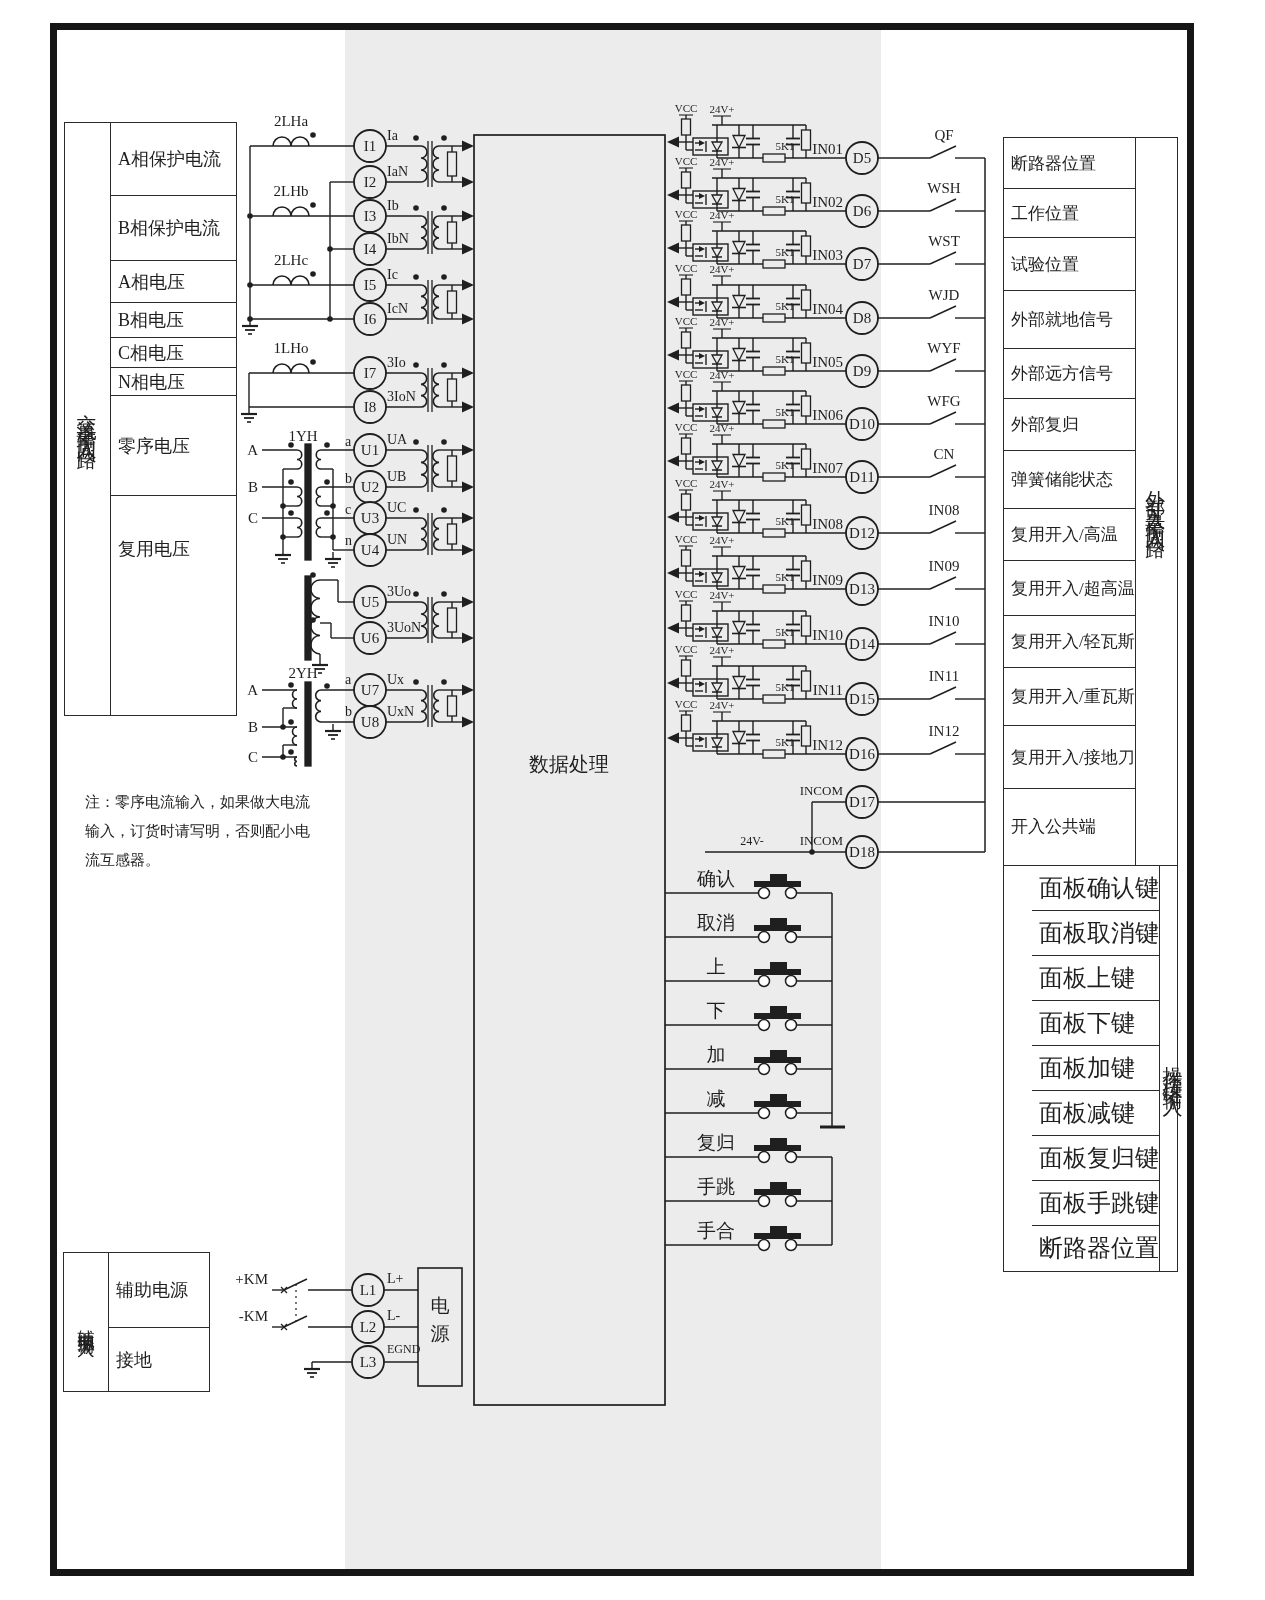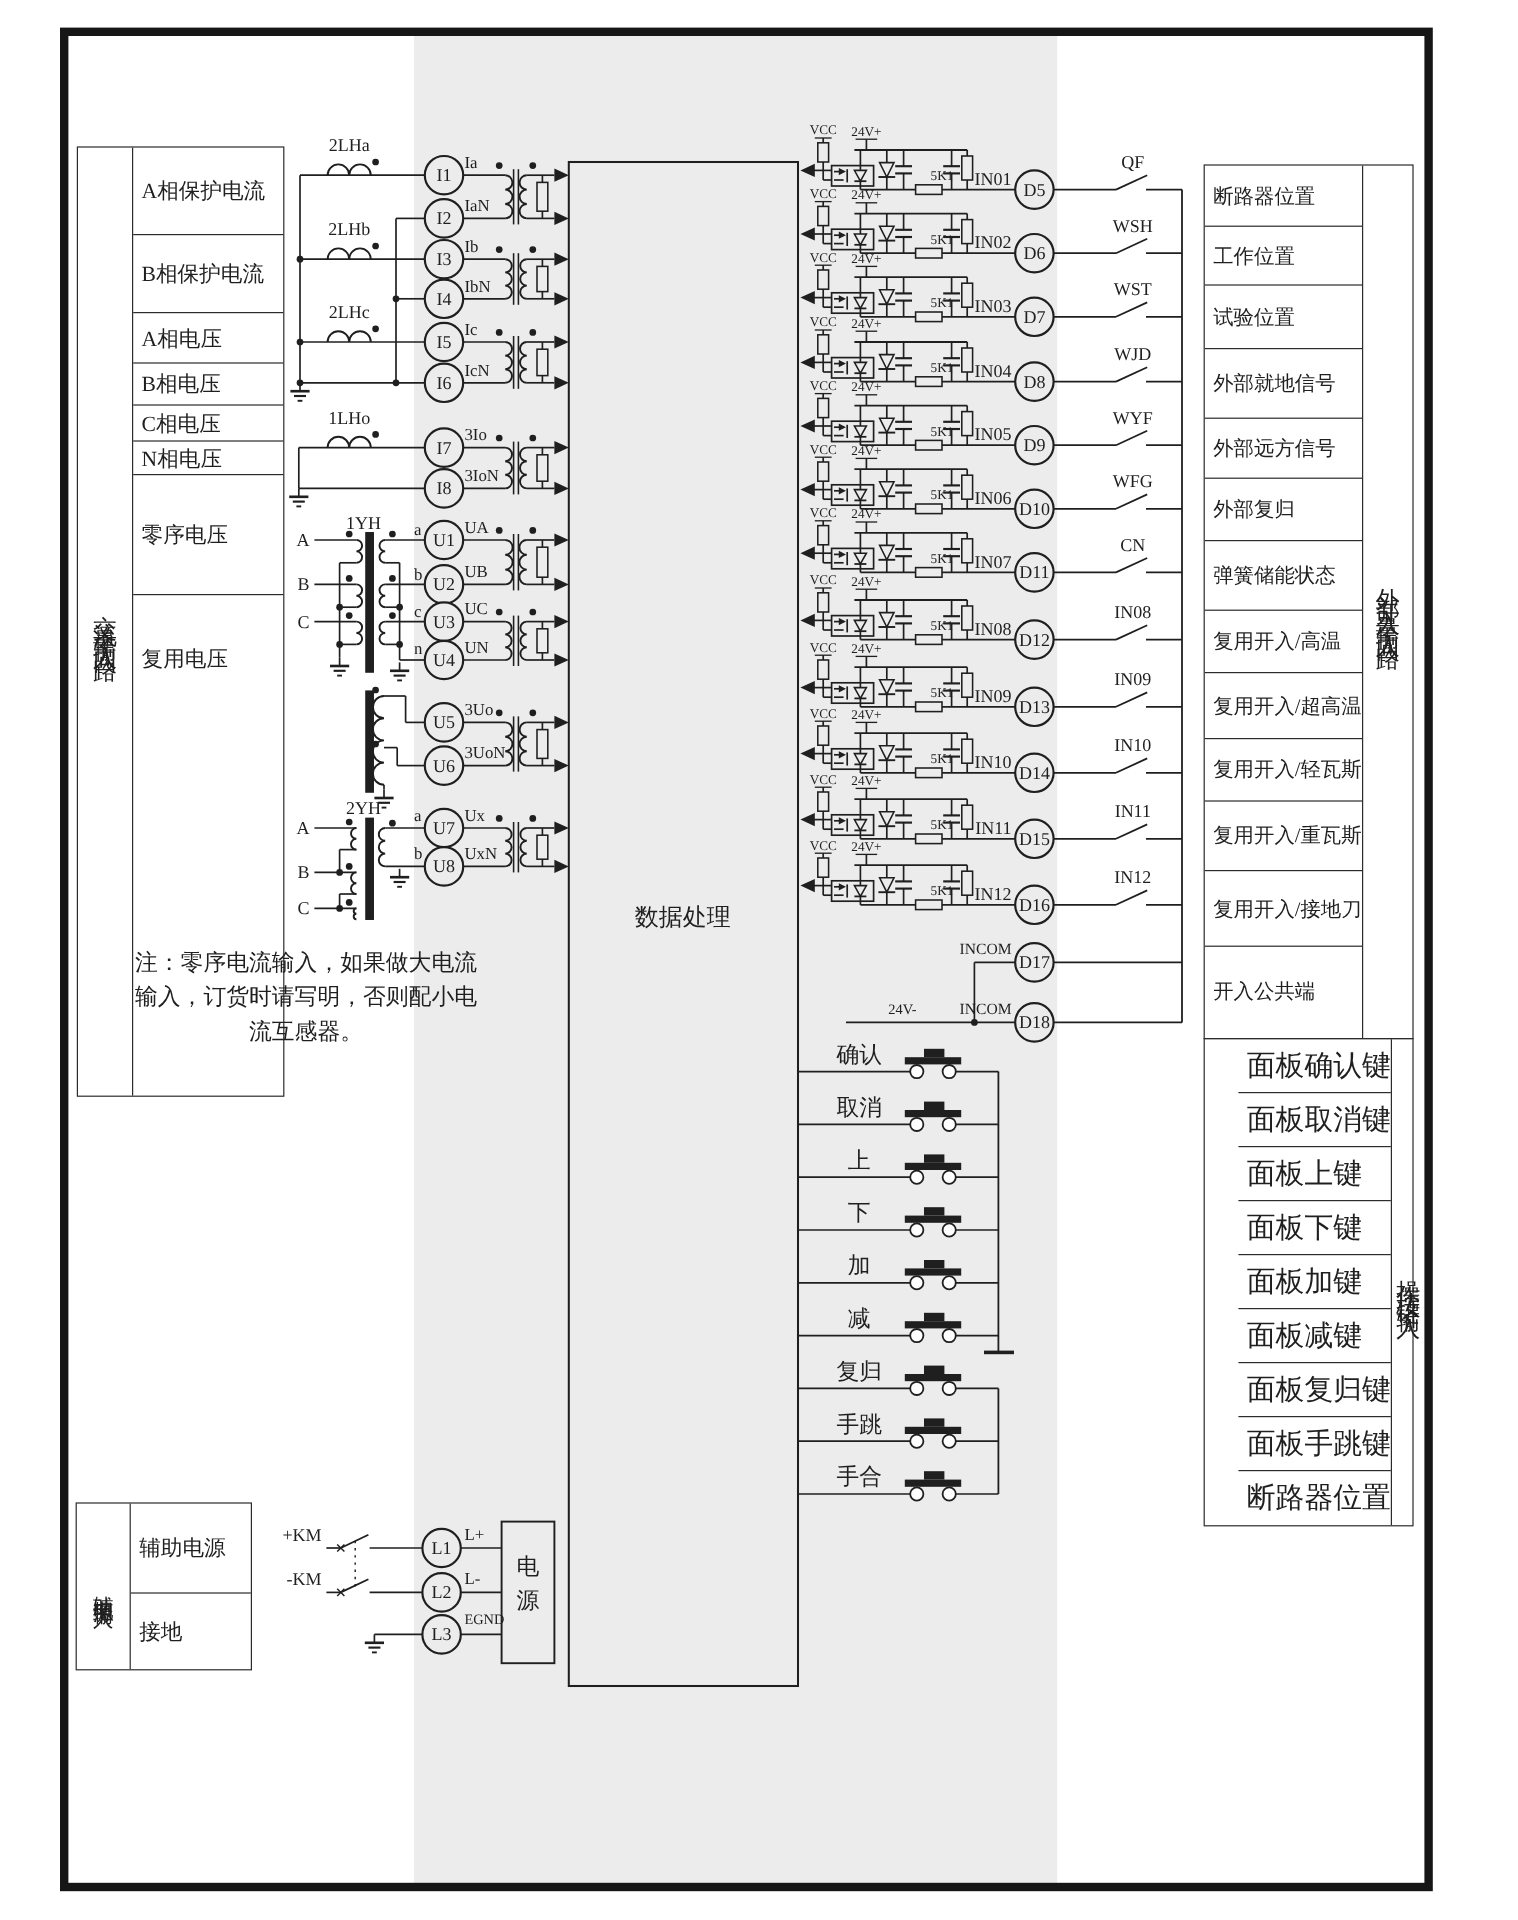--- a/index.html
+++ b/index.html
@@ -12,22 +12,22 @@
   .side-l{border-right:1.4px solid #2b2b2b;}
   .side-r{border-left:1.4px solid #2b2b2b;}
   .cell{display:flex;align-items:center;padding-left:7px;box-sizing:border-box;
         font-size:18px;border-bottom:1.4px solid #2b2b2b;white-space:nowrap;}
   .cell:last-child{border-bottom:none;}
   #t-dig .cell{font-size:17px;}
   #t-keys .cell{font-size:24px;margin-left:28px;}
   #t-aux .cell{font-size:18px;}
   .vtext{writing-mode:vertical-rl;text-orientation:upright;letter-spacing:6px;font-size:20px;}
   .vtext-sm{writing-mode:vertical-rl;text-orientation:upright;letter-spacing:2px;font-size:17px;}
-  .note{position:absolute;left:85px;top:788px;width:340px;font-size:19px;line-height:29px;
-        white-space:pre-line;text-align:center;}
+  .note{position:absolute;left:85px;top:788px;width:340px;font-size:15px;line-height:29px;
+        white-space:pre-line;}
 </style>
 </head>
 <body>
 
 <div class="page">
 
   <svg id="schematic" viewBox="0 0 1265 1600" xmlns="http://www.w3.org/2000/svg">
       <g>
         <rect x="345" y="30" width="536" height="1540" fill="#ececec"></rect>
       </g>
@@ -1059,21 +1059,21 @@
       <g>
         <rect x="418" y="1268" width="44" height="118" fill="none" stroke="#1f1f1f" stroke-width="1.6"></rect>
         <text x="440" y="1312" font-size="19" text-anchor="middle" fill="#1f1f1f" font-family="&quot;Liberation Serif&quot;,&quot;DejaVu Serif&quot;,serif">电</text>
         <text x="440" y="1340" font-size="19" text-anchor="middle" fill="#1f1f1f" font-family="&quot;Liberation Serif&quot;,&quot;DejaVu Serif&quot;,serif">源</text>
       </g>
       <g>
         <rect x="53.5" y="26.5" width="1137" height="1546" fill="none" stroke="#161616" stroke-width="7"></rect>
       </g>
     </svg>
 
-  <div class="tbl" id="t-analog" style="left:64px;top:122px;width:173px;height:792px;">
+  <div class="tbl" id="t-analog" style="left:64px;top:122px;width:173px;height:594px;">
     <div class="side side-l" style="width:46px">
       <div class="vtext">交流量输入回路</div>
     </div>
     <div class="rows" id="rows-analog">
         <div class="cell" style="height: 73px;">A相保护电流</div>
         <div class="cell" style="height: 65px;">B相保护电流</div>
         <div class="cell" style="height: 42px;">A相电压</div>
         <div class="cell" style="height: 35px;">B相电压</div>
         <div class="cell" style="height: 30px;">C相电压</div>
         <div class="cell" style="height: 28px;">N相电压</div>

